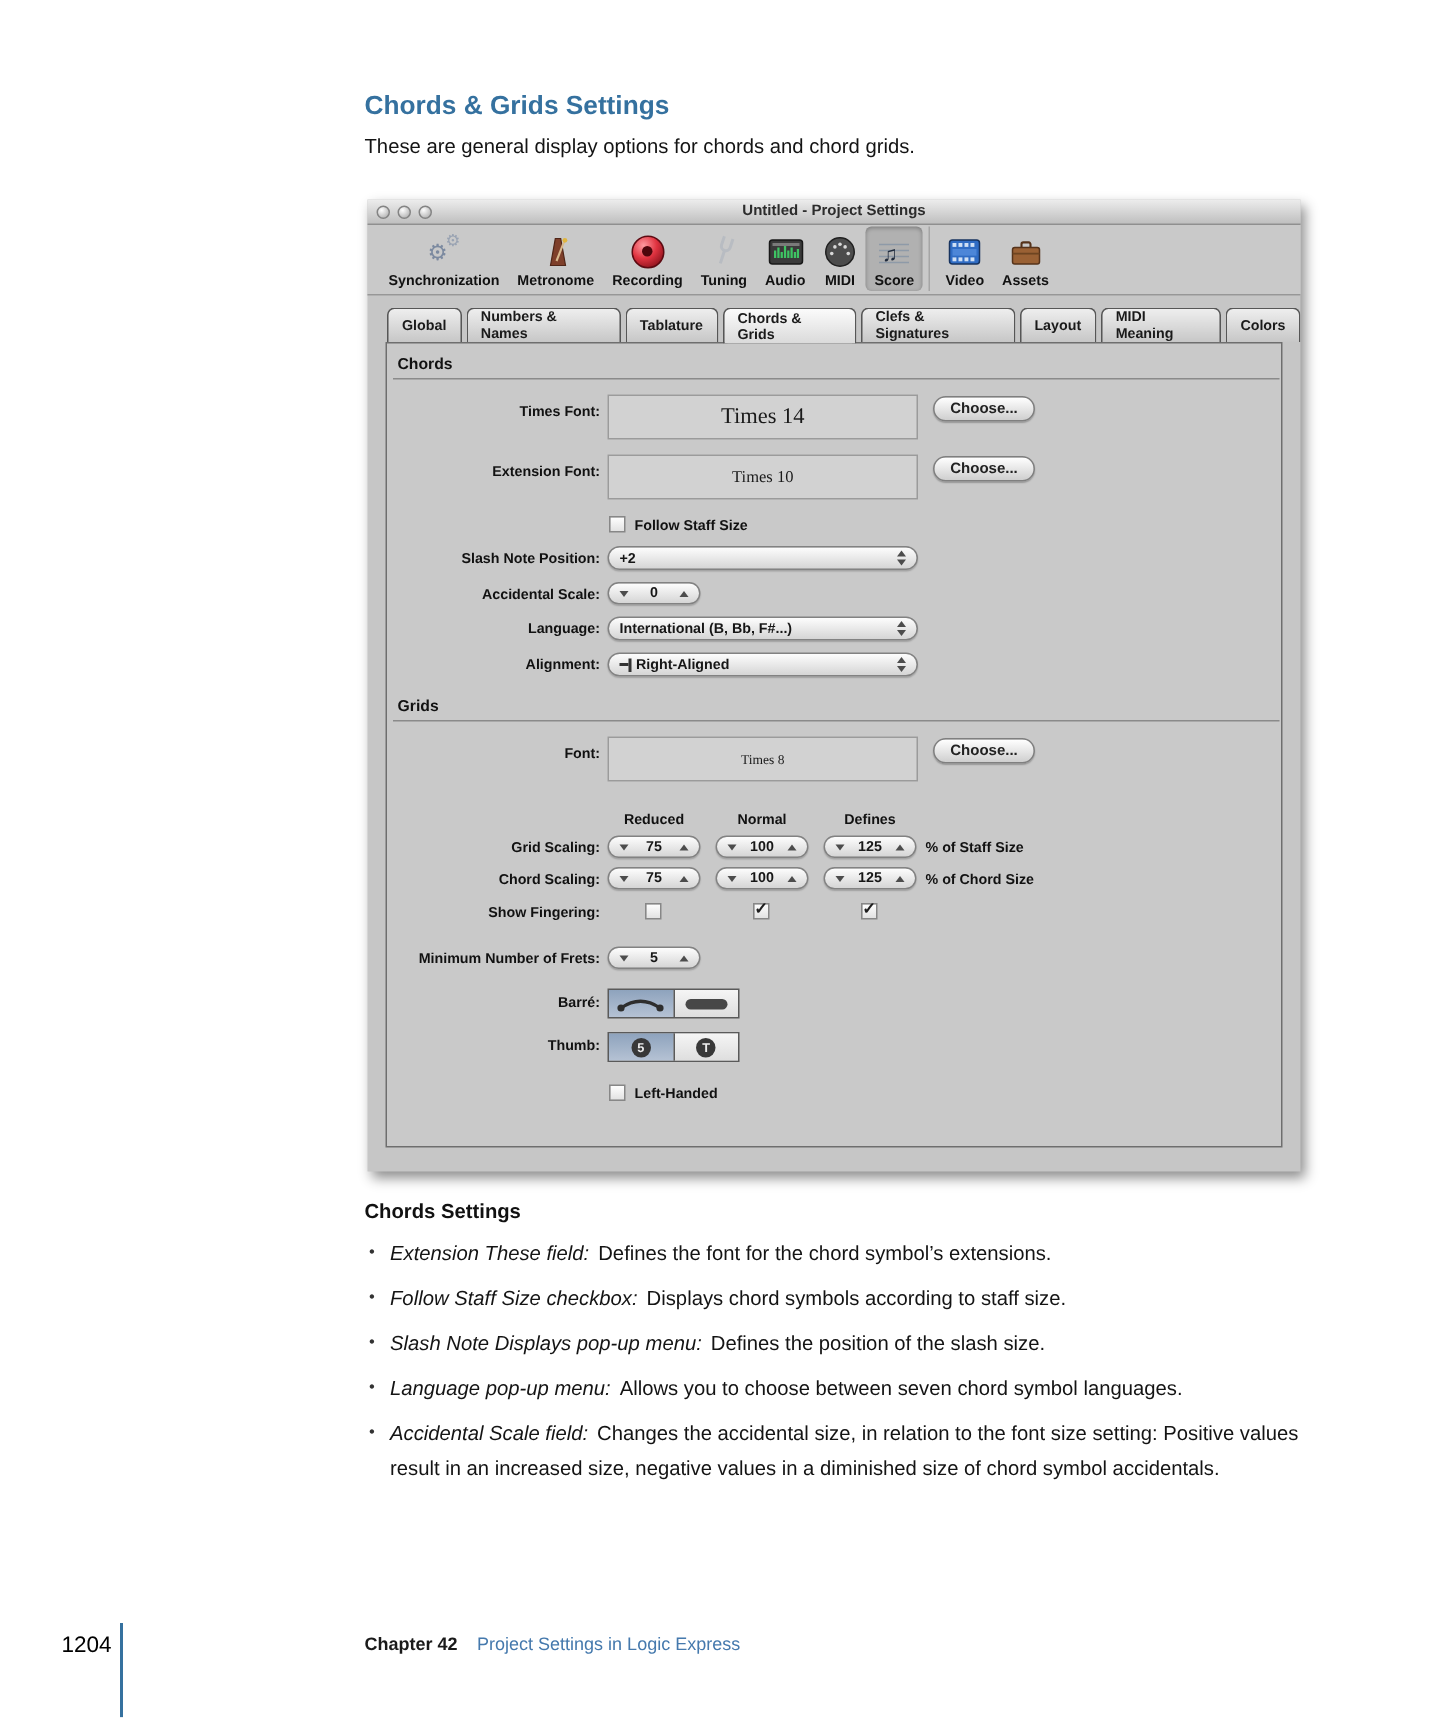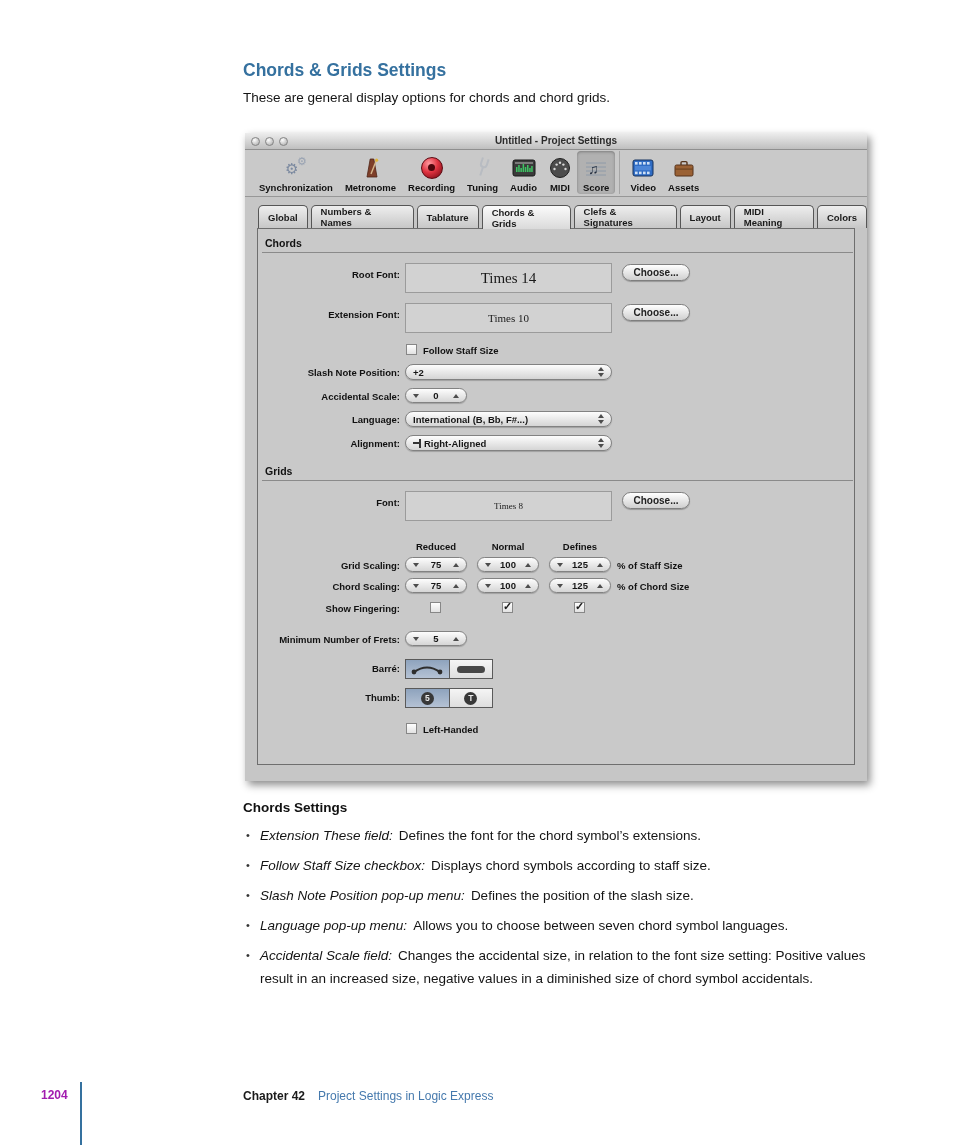--- a/index.html
+++ b/index.html
@@ -11,21 +11,21 @@
   .doc-intro{position:absolute;left:243px;top:90px;font-size:13.5px;color:#141414;}
 
   .body-copy{position:absolute;left:243px;top:800px;width:650px;}
   .body-copy h3{margin:0 0 9px 0;font-size:13.5px;font-weight:bold;color:#111;}
   .body-copy ul{list-style:none;margin:0;padding:0;}
   .body-copy li{position:relative;padding-left:17px;margin-bottom:7px;font-size:13.5px;line-height:23px;}
   .body-copy li::before{content:"\2022";position:absolute;left:3px;top:0;font-size:11px;line-height:23px;color:#333;}
   .term{font-style:italic;}
   .desc{margin-left:6px;}
 
-  .page-num{position:absolute;left:41px;top:1088px;font-size:12px;font-weight:bold;color:#a21caf;}
+  .page-num{position:absolute;left:41px;top:1088px;font-size:15px;font-weight:normal;color:#000000;}
   .footer-rule{position:absolute;left:80px;top:1082px;width:2px;height:63px;background:#35719f;}
   .footer-text{position:absolute;left:243px;top:1089px;font-size:12px;display:flex;gap:13px;}
   .chapter{font-weight:bold;color:#1a1a1a;}
   .chapter-title{color:#4579ad;}
 
   
   .shot{position:absolute;left:245px;top:133px;width:622px;height:648px;background:#c6c6c6;
         box-shadow:3px 4px 8px rgba(0,0,0,.45);font-size:9.5px;}
   .titlebar{position:absolute;left:0;top:0;width:622px;height:17px;
         background:linear-gradient(#ededed,#bfbfbf);border-bottom:1px solid #8f8f8f;box-sizing:border-box;}
@@ -254,21 +254,21 @@
       <div class="tab">Layout</div>
       <div class="tab">MIDI Meaning</div>
       <div class="tab">Colors</div>
     </div>
 
     <div class="panel"></div>
 
     <div class="sec-label" style="left:20px;top:104px;">Chords</div>
     <div class="sec-line" style="top:119px;"></div>
 
-    <div class="flabel" style="top:136px;">Root Font:</div>
+    <div class="flabel" style="top:136px;">Times Font:</div>
     <div class="fontfield" style="top:130px;font-size:15px;">Times 14</div>
     <div class="btn" style="top:131px;">Choose...</div>
 
     <div class="flabel" style="top:176px;">Extension Font:</div>
     <div class="fontfield" style="top:170px;font-size:11px;">Times 10</div>
     <div class="btn" style="top:171px;">Choose...</div>
 
     <div class="cb" style="left:161px;top:211px;">
         <span></span>
       </div>
@@ -405,21 +405,21 @@
         <span></span>
       </div>
     <div class="cb-label" style="left:178px;top:591px;">Left-Handed</div>
   </div>
 
   <div class="body-copy">
     <h3>Chords Settings</h3>
     <ul>
       <li><span class="term">Extension These field:</span><span class="desc">Defines the font for the chord symbol’s extensions.</span></li>
       <li><span class="term">Follow Staff Size checkbox:</span><span class="desc">Displays chord symbols according to staff size.</span></li>
-      <li><span class="term">Slash Note Position pop-up menu:</span><span class="desc">Defines the position of the slash size.</span></li>
+      <li><span class="term">Slash Note Displays pop-up menu:</span><span class="desc">Defines the position of the slash size.</span></li>
       <li><span class="term">Language pop-up menu:</span><span class="desc">Allows you to choose between seven chord symbol languages.</span></li>
       <li><span class="term">Accidental Scale field:</span><span class="desc">Changes the accidental size, in relation to the font size setting:  Positive values result in an increased size, negative values in a diminished size of chord symbol accidentals.</span></li>
     </ul>
   </div>
 
   <div class="page-num">1204</div>
   <div class="footer-rule"></div>
   <div class="footer-text">
     <span class="chapter">Chapter 42</span>
     <span class="chapter-title">Project Settings in Logic Express</span>

